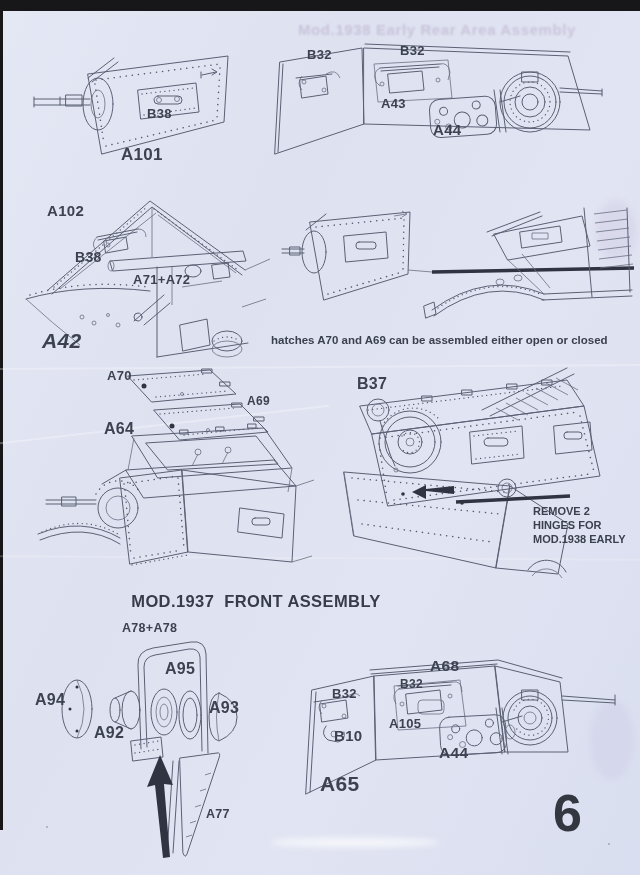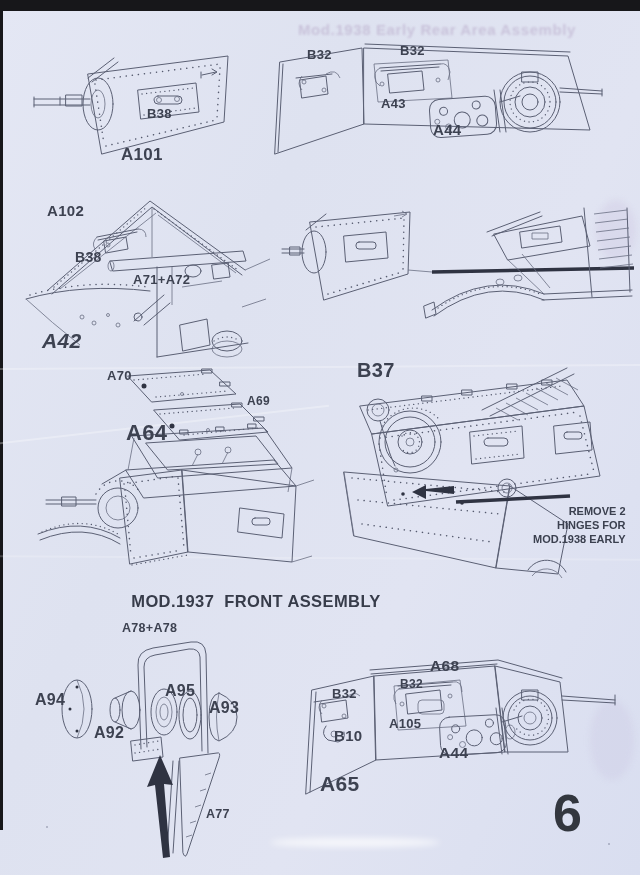--- a/index.html
+++ b/index.html
@@ -413,36 +413,37 @@
   <div class="lbl" style="left:307px;top:48px;font-size:13px;">B32</div>
   <div class="lbl" style="left:400px;top:44px;font-size:13px;">B32</div>
   <div class="lbl" style="left:381px;top:90px;font-size:13px;margin-top:7px;">A43</div>
   <div class="lbl" style="left:433px;top:122px;font-size:15px;">A44</div>
 
   <div class="lbl" style="left:47px;top:203px;font-size:15px;">A102</div>
   <div class="lbl" style="left:75px;top:250px;font-size:14px;">B38</div>
   <div class="lbl" style="left:85px;top:273px;font-size:13px;margin-left:48px;">A71+A72</div>
   <div class="lbl" style="left:42px;top:330px;font-size:21px;font-style:italic;">A42</div>
 
+  <div class="note" style="left:271px;top:334px;font-size:11.5px;">hatches A70 and A69 can be assembled either open or closed</div>
 
   <div class="lbl" style="left:107px;top:369px;font-size:13px;">A70</div>
   <div class="lbl" style="left:247px;top:395px;font-size:12px;">A69</div>
-  <div class="lbl" style="left:126px;top:421px;font-size:22px;">A64</div>
-
-  <div class="lbl" style="left:357px;top:360px;font-size:20px;">B37</div>
-  <div class="note" style="left:533px;top:504px;font-size:11px;line-height:14px;text-align:right;">
+  <div class="lbl" style="left:104px;top:421px;font-size:16px;">A64</div>
+
+  <div class="lbl" style="left:357px;top:376px;font-size:16px;">B37</div>
+  <div class="note" style="left:533px;top:504px;font-size:11px;line-height:14px;">
     <div>REMOVE 2</div>
     <div>HINGES FOR</div>
     <div>MOD.1938 EARLY</div>
   </div>
 
   <div class="lbl" style="left:0;top:593px;width:512px;text-align:center;font-size:16.5px;letter-spacing:.4px;color:#373c4a;">MOD.1937  FRONT ASSEMBLY</div>
 
   <div class="lbl" style="left:122px;top:622px;font-size:12.5px;">A78+A78</div>
-  <div class="lbl" style="left:165px;top:683px;font-size:16px;">A95</div>
+  <div class="lbl" style="left:165px;top:661px;font-size:16px;">A95</div>
   <div class="lbl" style="left:35px;top:692px;font-size:16px;">A94</div>
   <div class="lbl" style="left:94px;top:725px;font-size:16px;">A92</div>
   <div class="lbl" style="left:209px;top:700px;font-size:16px;">A93</div>
   <div class="lbl" style="left:206px;top:808px;font-size:12.5px;">A77</div>
 
   <div class="lbl" style="left:430px;top:658px;font-size:15.5px;">A68</div>
   <div class="lbl" style="left:332px;top:687px;font-size:13px;">B32</div>
   <div class="lbl" style="left:400px;top:678px;font-size:12px;">B32</div>
   <div class="lbl" style="left:389px;top:717px;font-size:13px;">A105</div>
   <div class="lbl" style="left:334px;top:728px;font-size:15px;">B10</div>

